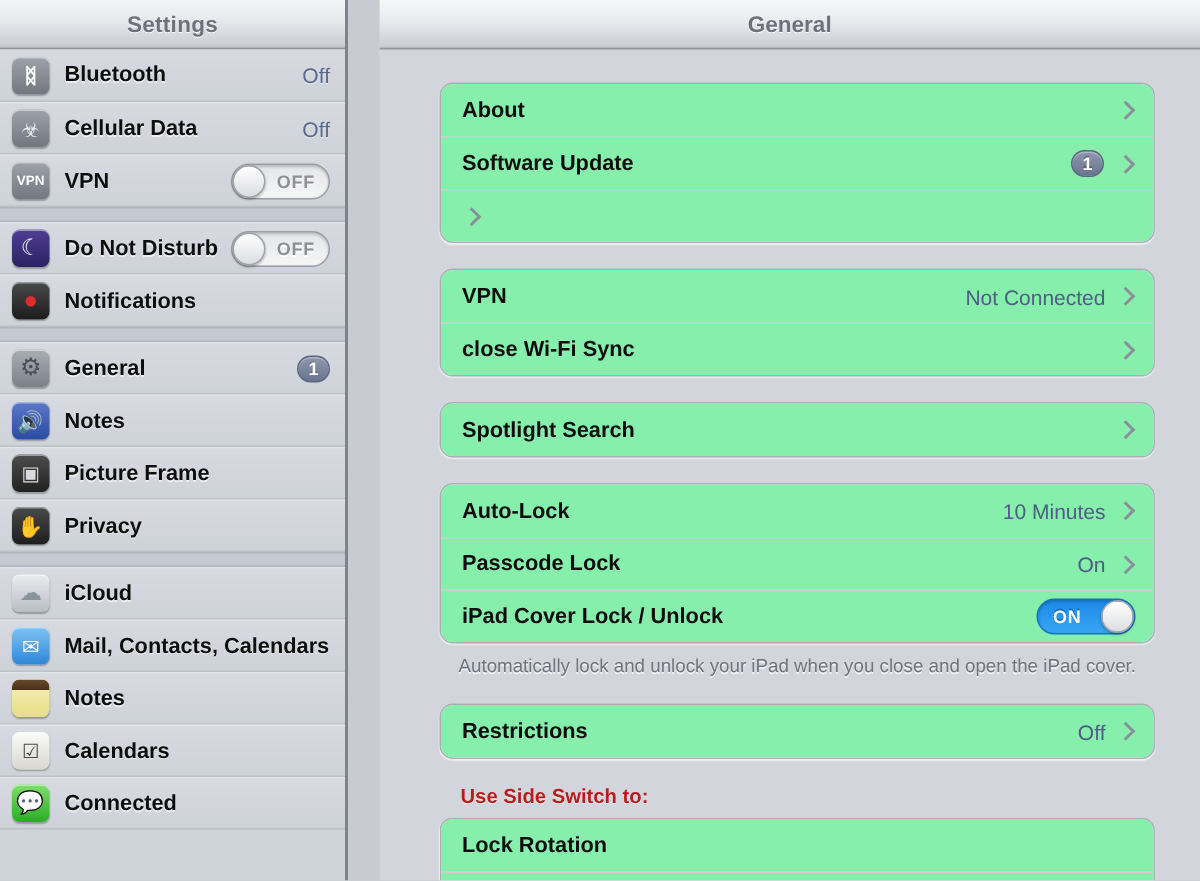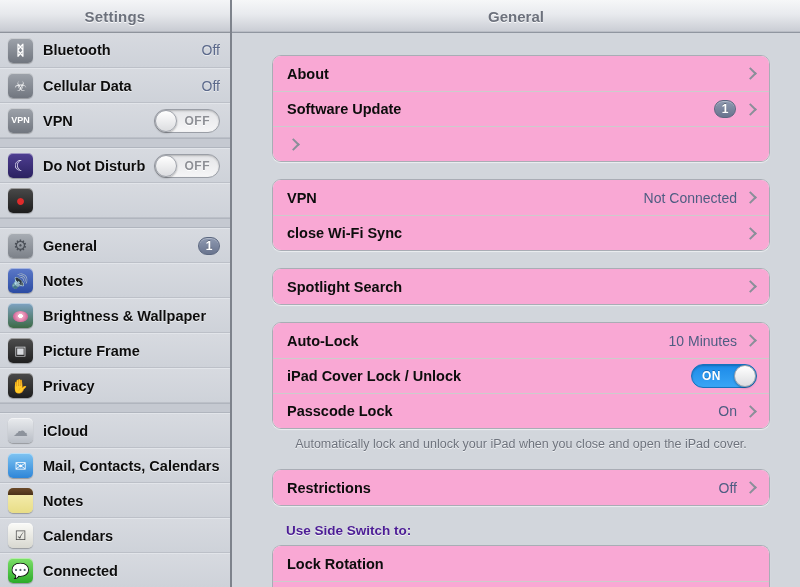--- a/index.html
+++ b/index.html
@@ -1,21 +1,21 @@
 <!DOCTYPE html>
 <html><head>
 <meta charset="utf-8">
 <style>
   * { box-sizing: border-box; margin: 0; padding: 0; }
   html, body {
     width: 800px; height: 587px; overflow: hidden;
     font-family: "Liberation Sans", sans-serif;
     background: #c8ccd2;
   }
-  .app { display: flex; width: 800px; height: 587px; }
+  .app { display: flex; width: 800px; height: 587px; gap: 21px; }
 
   
   .sidebar {
     width: 232px; height: 587px; flex: 0 0 232px;
     background: #cfd3da;
     border-right: 2px solid #7e838c;
     overflow: hidden; position: relative;
   }
   .nav-header {
     height: 33px;
@@ -131,41 +131,41 @@
     background: #f7f7f7; border-radius: 9px;
     border: 1px solid #a9adb5;
     box-shadow: 0 1px 1px rgba(255,255,255,.6);
     overflow: hidden; margin-bottom: 17px;
   }
   .card.clipped { border-bottom: none; border-bottom-left-radius: 0; border-bottom-right-radius: 0; margin-bottom: 0; }
   .row {
     height: 35px; display: flex; align-items: center;
     padding: 0 12px 0 14px;
     border-top: 1px solid #ccc;
-    background: #f9a8d4;
+    background: #86efac;
   }
   .row:first-child { border-top: none; }
   .row-label {
     font-size: 14.5px; font-weight: bold; color: #0d0d0d; flex: 1 1 auto;
   }
   .row-value {
     font-size: 14px; color: #4e5d82; margin-right: 7px;
   }
   .chev {
     width: 9px; height: 9px; flex: 0 0 9px;
     border-right: 2.4px solid #8a8f99; border-top: 2.4px solid #8a8f99;
     transform: rotate(45deg); margin-left: 2px; margin-right: 2px;
   }
   .row-badge { margin-right: 8px; }
   .card-footer {
     font-size: 12.5px; color: #6e737d; text-align: center;
     margin: -9px 0 18px 0; text-shadow: 0 1px 0 rgba(255,255,255,.7);
   }
   .group-title {
-    font-size: 13.5px; font-weight: bold; color: #4c1d95;
+    font-size: 13.5px; font-weight: bold; color: #b91c1c;
     text-shadow: 0 1px 0 rgba(255,255,255,.75);
     margin: 2px 0 7px 14px;
   }
 </style>
 </head>
 <body>
 
 <div class="app">
 
   <div class="sidebar">
@@ -205,38 +205,35 @@
           <span class="sb-label">Do Not Disturb</span>
           <div class="toggle off">
             <span class="tlabel">OFF</span>
             <span class="knob"></span>
           </div>
         </div>
         <div class="sb-row">
           <span class="sb-icon ic-notif">
             <span class="glyph" style="color:#e02b2b;font-size:16px">●</span>
           </span>
+          <span class="sb-label">Notifications</span>
         </div>
         <div class="sb-gap"></div>
         <div class="sb-row">
           <span class="sb-icon ic-gen">
             <span class="glyph" style="color:#4a4f57;font-size:16px">⚙</span>
           </span>
           <span class="sb-label">General</span>
           <span class="badge">1</span>
         </div>
         <div class="sb-row">
           <span class="sb-icon ic-snd">
             <span class="glyph" style="color:#fff;font-size:14px">🔊</span>
           </span>
           <span class="sb-label">Notes</span>
-        </div>
-        <div class="sb-row">
-          <span class="sb-icon ic-bri"></span>
-          <span class="sb-label">Brightness &amp; Wallpaper</span>
         </div>
         <div class="sb-row">
           <span class="sb-icon ic-pf">
             <span class="glyph" style="color:#d8dade;font-size:13px">▣</span>
           </span>
           <span class="sb-label">Picture Frame</span>
         </div>
         <div class="sb-row">
           <span class="sb-icon ic-priv">
             <span class="glyph" style="color:#fafafa;font-size:14px">✋</span>
@@ -311,31 +308,31 @@
             <span class="chev"></span>
           </div>
         </div>
         <div class="card">
           <div class="row">
             <span class="row-label">Auto-Lock</span>
             <span class="row-value">10 Minutes</span>
             <span class="chev"></span>
           </div>
           <div class="row">
+            <span class="row-label">Passcode Lock</span>
+            <span class="row-value">On</span>
+            <span class="chev"></span>
+          </div>
+          <div class="row">
             <span class="row-label">iPad Cover Lock / Unlock</span>
             <div class="toggle on">
               <span class="tlabel">ON</span>
               <span class="knob"></span>
             </div>
           </div>
-          <div class="row">
-            <span class="row-label">Passcode Lock</span>
-            <span class="row-value">On</span>
-            <span class="chev"></span>
-          </div>
         </div>
         <div class="card-footer">Automatically lock and unlock your iPad when you close and open the iPad cover.</div>
         <div class="card">
           <div class="row">
             <span class="row-label">Restrictions</span>
             <span class="row-value">Off</span>
             <span class="chev"></span>
           </div>
         </div>
         <div class="group-title">Use Side Switch to:</div>

